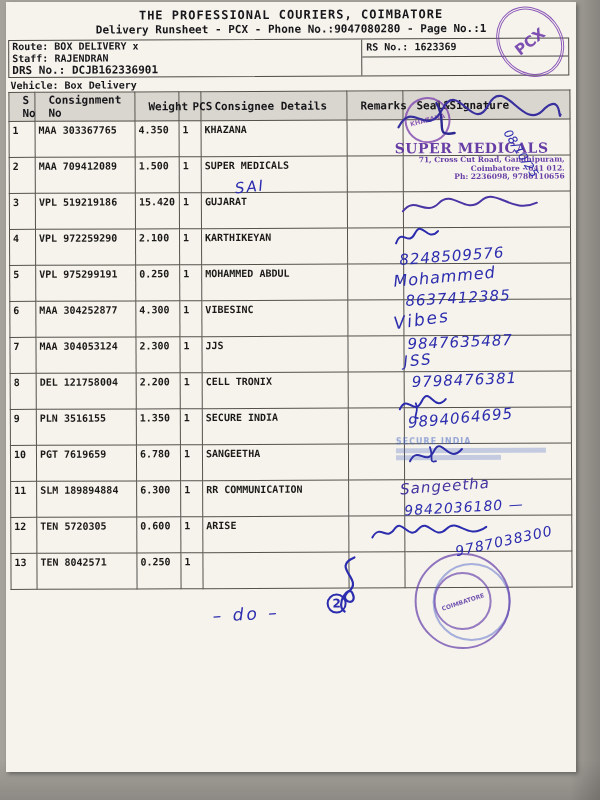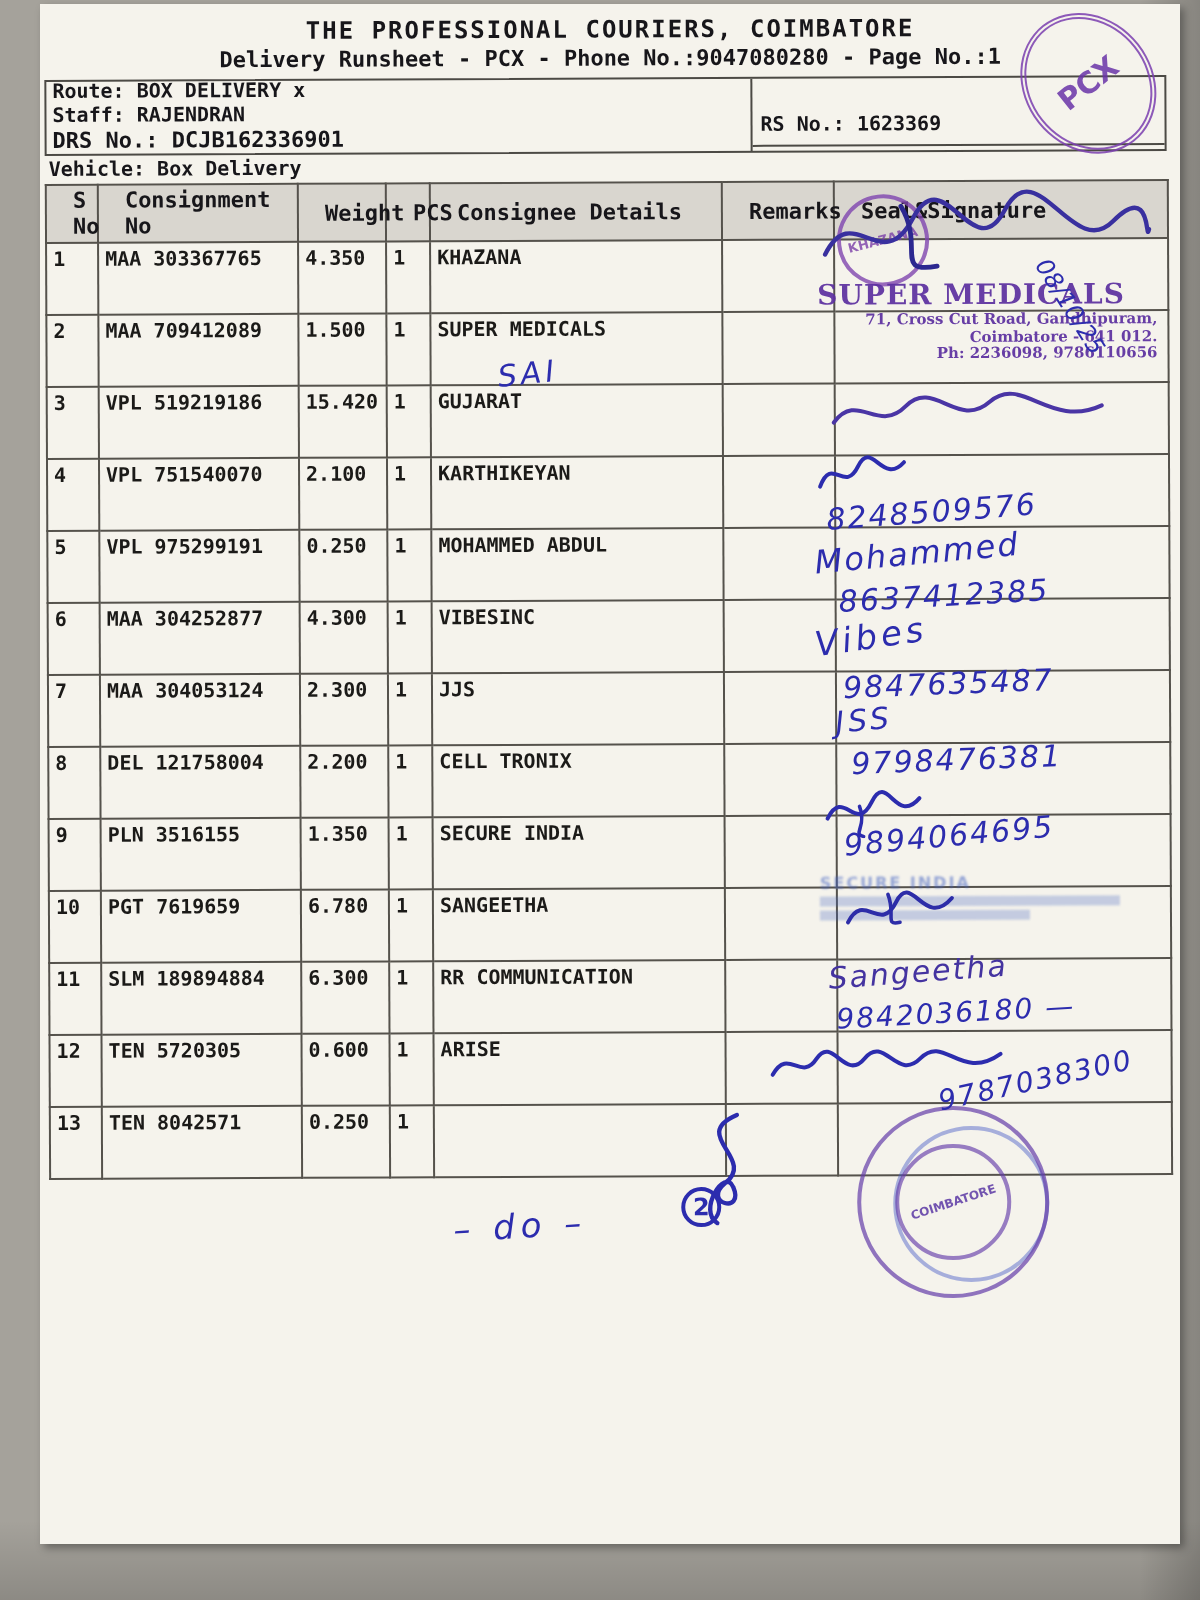--- a/index.html
+++ b/index.html
@@ -6,37 +6,37 @@
   html,body { margin:0; padding:0; }
   body {
     width:600px; height:800px; position:relative; overflow:hidden;
     background:
       linear-gradient(90deg, rgba(0,0,0,0) 0%, rgba(0,0,0,0) 95%, rgba(0,0,0,.18) 100%),
       linear-gradient(180deg, rgba(0,0,0,0) 0%, rgba(0,0,0,0) 95%, rgba(0,0,0,.15) 100%),
       #a5a29b;
     font-family:"DejaVu Sans Mono", monospace;
   }
   .paper {
-    position:absolute; left:20px; top:2px; width:570px; height:770px;
+    position:absolute; left:6px; top:2px; width:570px; height:770px;
     background:#f5f3ec; box-shadow:2px 2px 4px rgba(0,0,0,.35);
   }
   .tilt { position:absolute; inset:0; transform:rotate(-0.25deg); transform-origin:40% 0; }
 
   .doc-title { position:absolute; top:6px; left:0; width:100%; text-align:center;
     font-size:12px; font-weight:bold; letter-spacing:1px; color:#17161a; }
   .doc-subtitle { position:absolute; top:21px; left:0; width:100%; text-align:center;
     font-size:11px; font-weight:bold; color:#17161a; }
 
   .info-box { position:absolute; left:2px; top:37px; width:561px; height:38px;
     border:1px solid #4c4a45; font-size:10px; font-weight:bold; color:#17161a; }
   .info-left { position:absolute; left:3px; top:0; width:345px; height:100%; }
   .info-left div { line-height:12px; }
   .info-right { position:absolute; left:352px; top:0; right:0; height:100%;
     border-left:1px solid #4c4a45; }
-  .info-right .r1 { border-bottom:1px solid #4c4a45; height:18px; padding:2px 0 0 4px;margin-top:16px; }
+  .info-right .r1 { border-bottom:1px solid #4c4a45; height:18px; padding:2px 0 0 4px; }
   .info-right .r2 { height:18px; padding:2px 0 0 4px; }
   .drs { font-size:11px; }
   .vehicle { position:absolute; left:4px; top:77px; font-size:10px; font-weight:bold; color:#17161a; }
 
   table.runsheet { position:absolute; left:2px; top:89px; width:561px;
     border-collapse:collapse; table-layout:fixed; }
   .runsheet th { background:#d9d6cf; border:1px solid #55524c; font-size:11px;
     font-weight:bold; text-align:left; padding:1px 13px; height:11px; color:#17161a; }
   .runsheet td { border:1px solid #55524c; font-size:10px; font-weight:bold;
     vertical-align:top; padding:3px 3px; height:36px; color:#1b1a18; }
@@ -147,21 +147,21 @@
         <td>3</td>
         <td>VPL 519219186</td>
         <td>15.420</td>
         <td>1</td>
         <td>GUJARAT</td>
         <td></td>
         <td></td>
       </tr>
       <tr>
         <td>4</td>
-        <td>VPL 751540070</td>
+        <td>VPL 972259290</td>
         <td>2.100</td>
         <td>1</td>
         <td>KARTHIKEYAN</td>
         <td></td>
         <td></td>
       </tr>
       <tr>
         <td>5</td>
         <td>VPL 975299191</td>
         <td>0.250</td>

